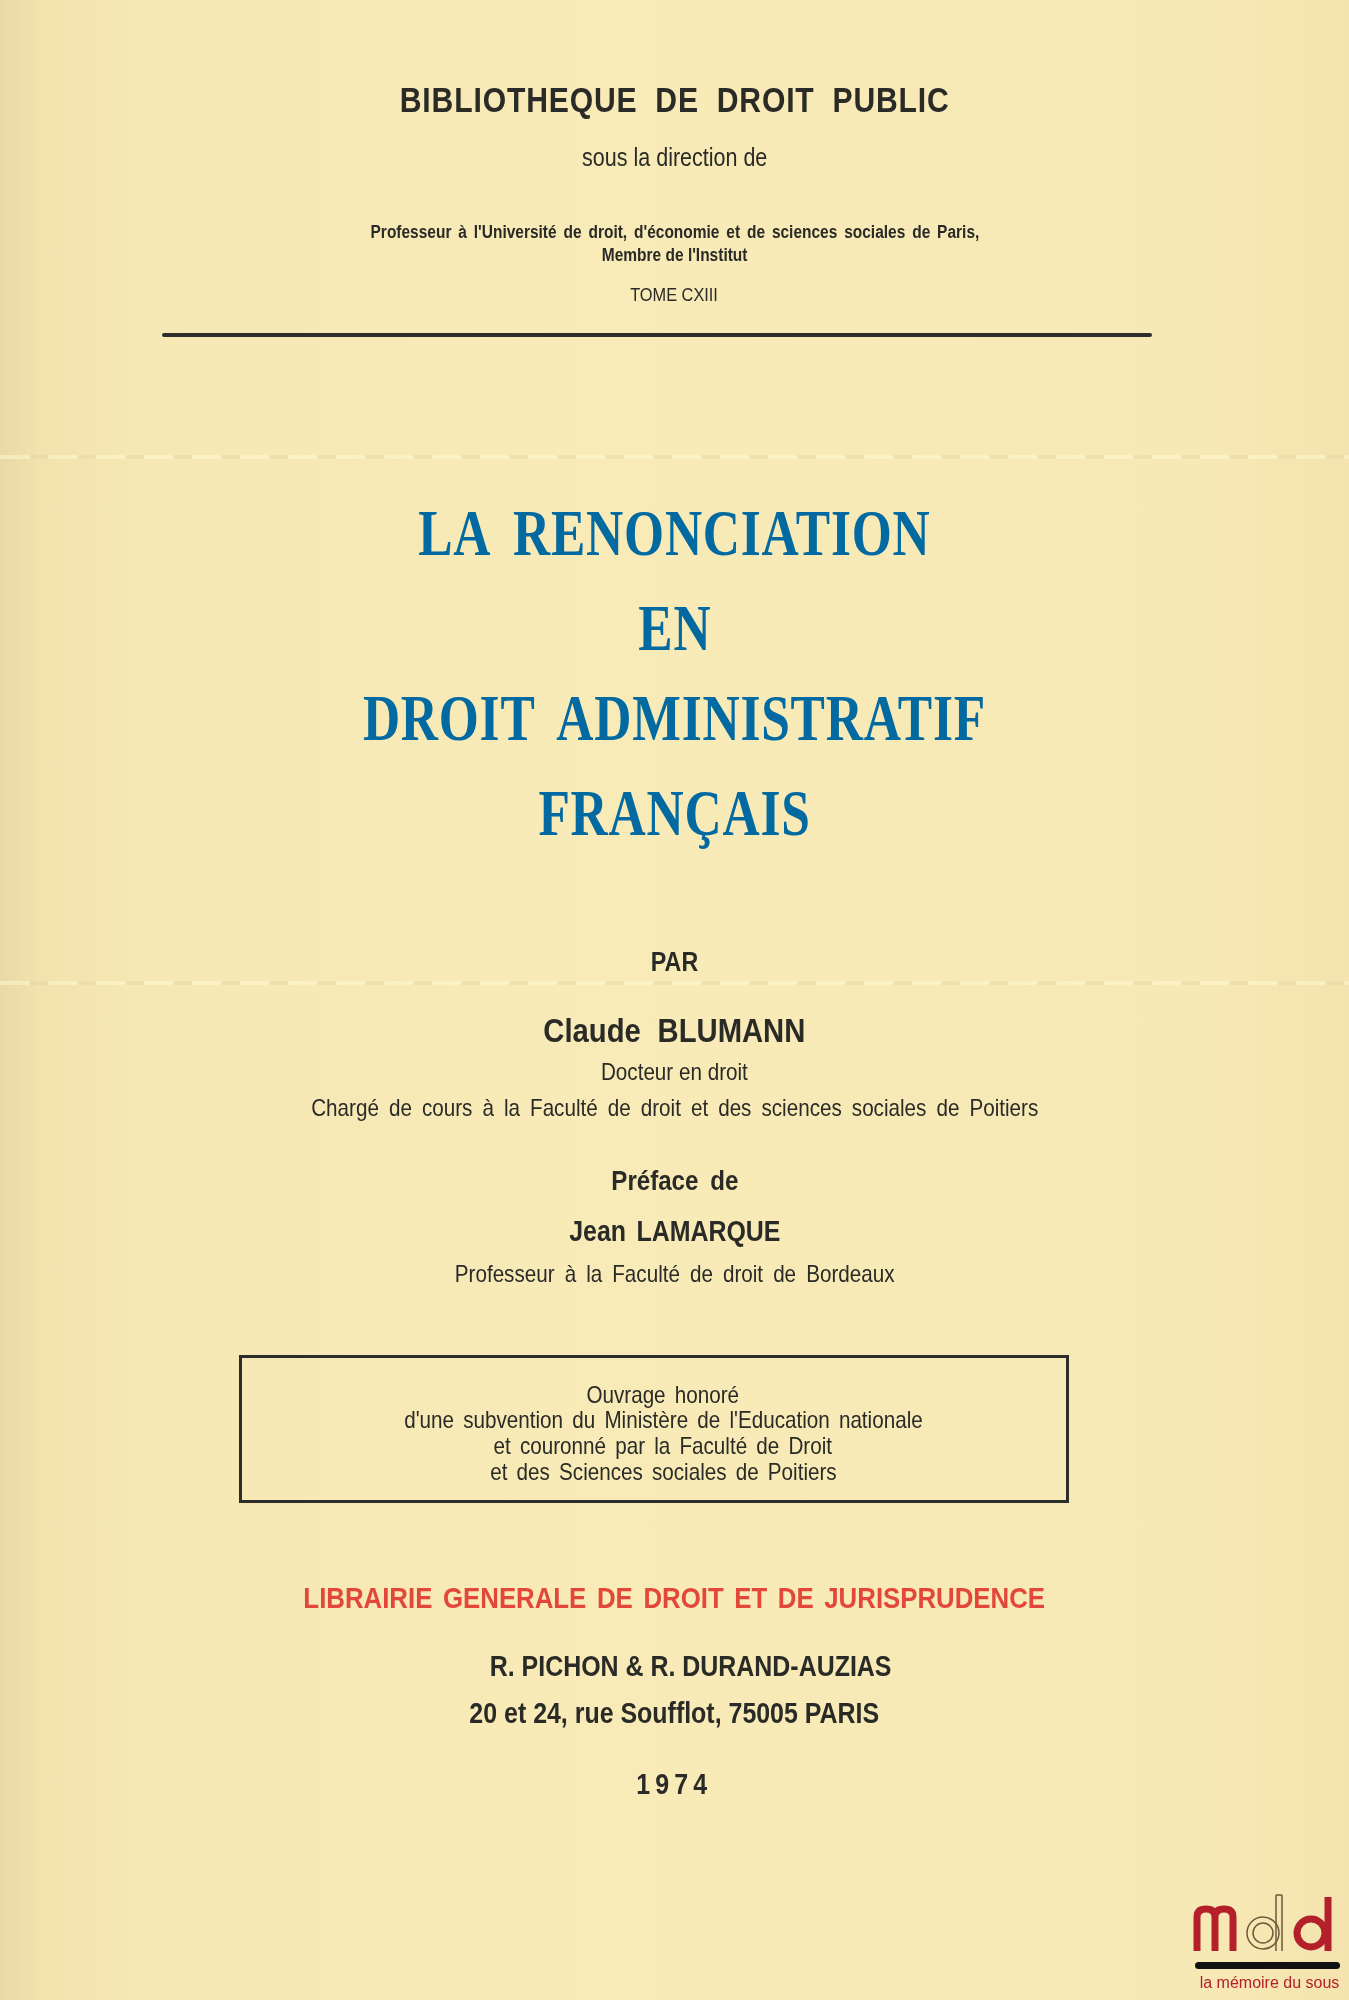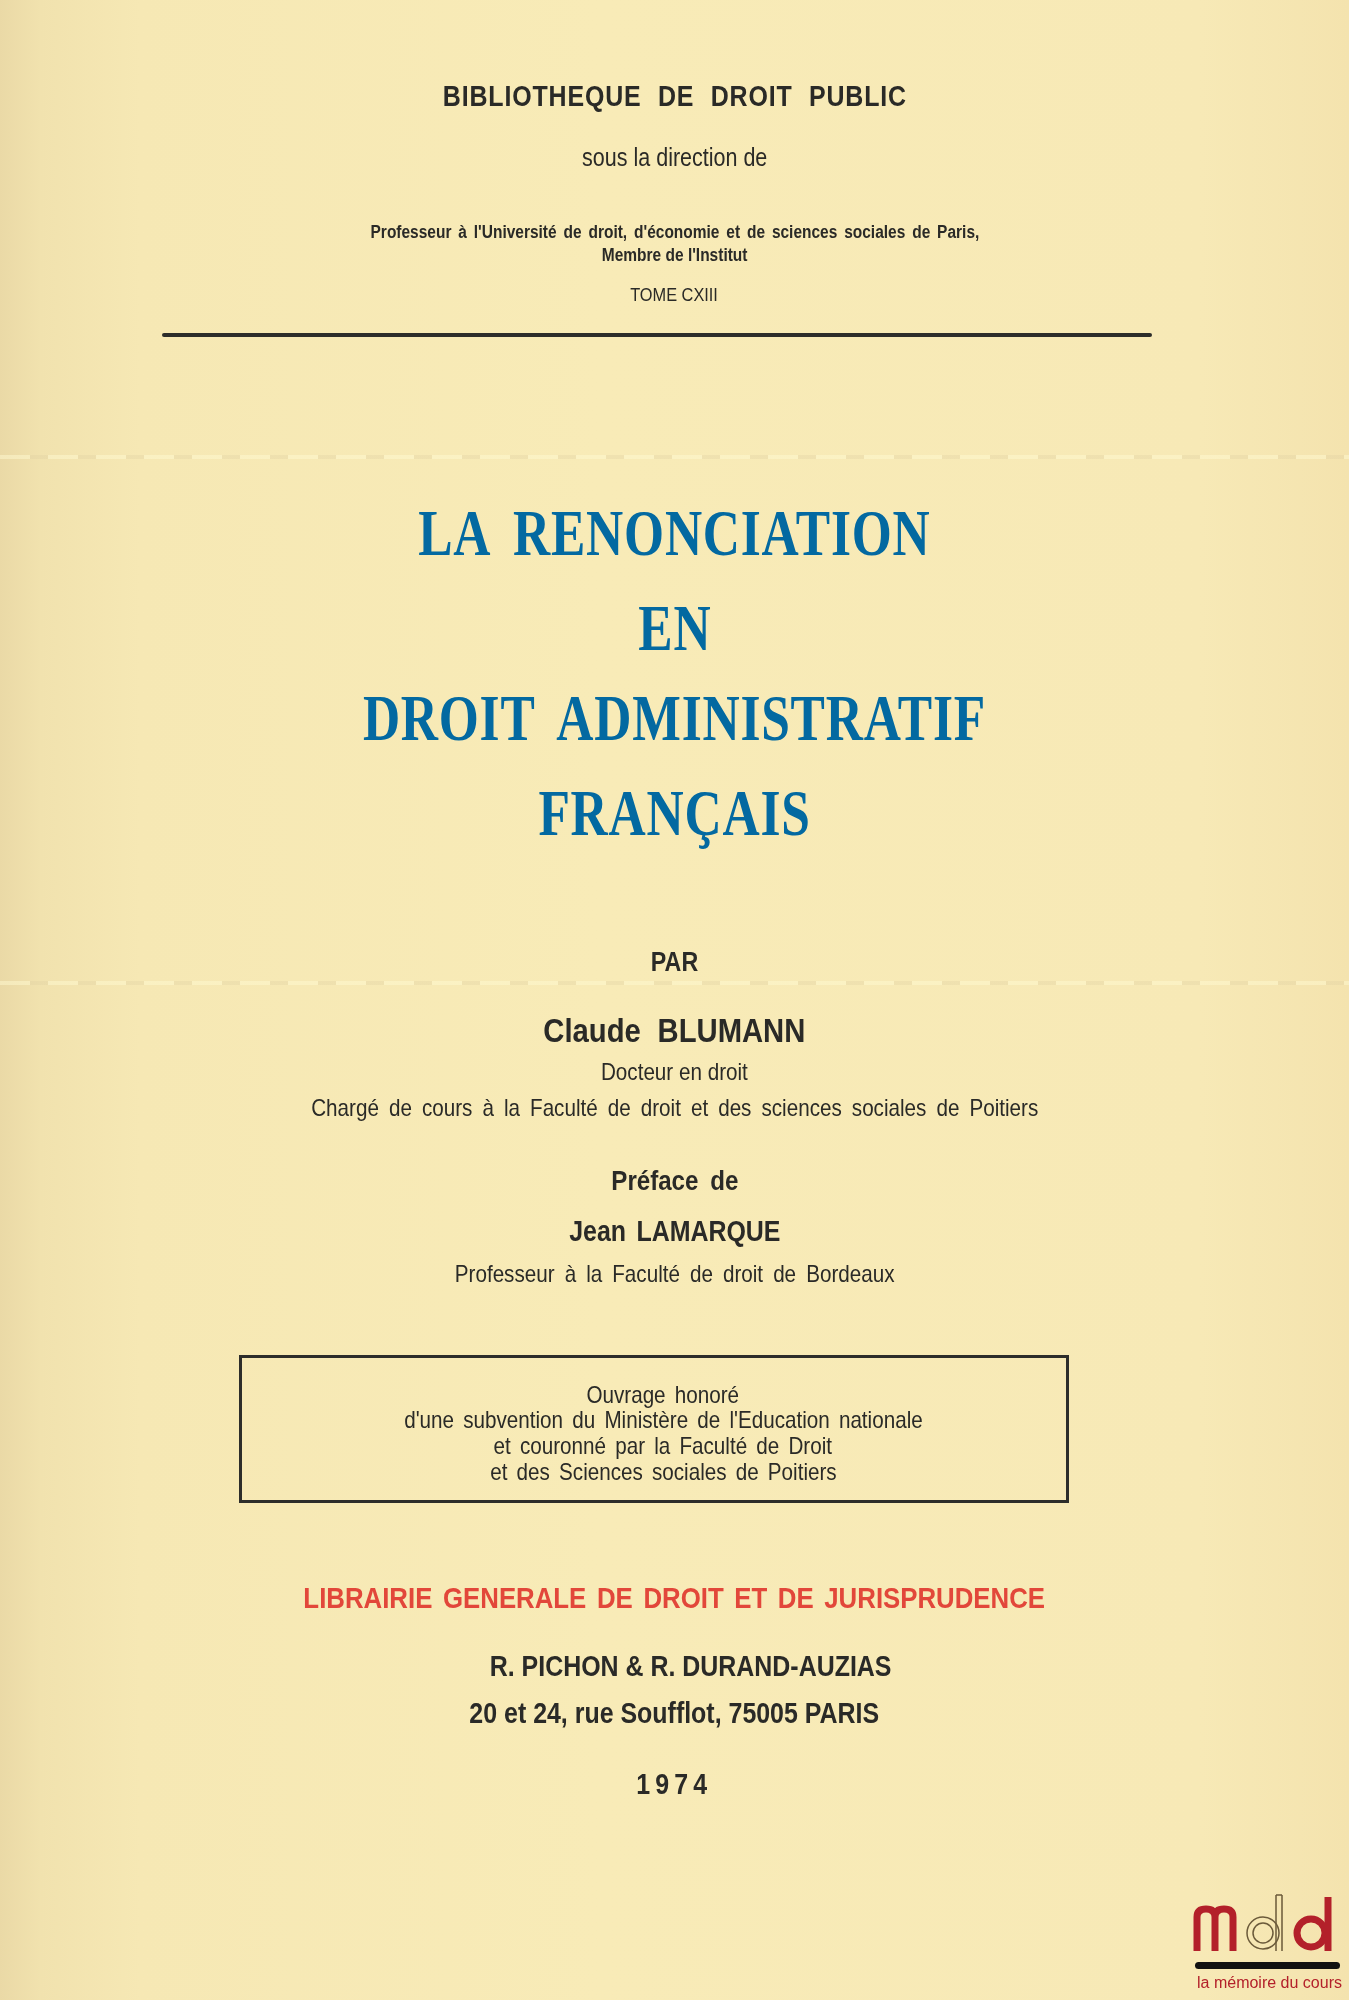--- a/index.html
+++ b/index.html
@@ -36,21 +36,21 @@
       text-align: center;
       white-space: nowrap;
     }
     .narrow {
       transform: scaleX(0.86);
       transform-origin: center;
       display: inline-block;
     }
     .series-title {
       top: 80px;
-      font-size: 29px;
+      font-size: 35px;
       font-weight: bold;
       letter-spacing: 1px;
       word-spacing: 10px;
     }
     .direction {
       top: 143px;
       font-size: 25px;
     }
     .director {
       top: 176px;
@@ -306,16 +306,16 @@
       <path d="M4 58 V24 Q4 16 13 16 Q22 16 22 24 V58 M22 24 Q22 16 31 16 Q40 16 40 24 V58" fill="none" stroke="#b3202a" stroke-width="7" stroke-linecap="butt"></path>
 
       <circle cx="70" cy="40" r="16" fill="none" stroke="#6b5a3a" stroke-width="1.5"></circle>
       <circle cx="70" cy="40" r="10" fill="none" stroke="#6b5a3a" stroke-width="1.5"></circle>
       <path d="M83 2 V58 M89 2 V58 M83 2 H89" fill="none" stroke="#6b5a3a" stroke-width="1.5"></path>
 
       <circle cx="118" cy="40" r="14" fill="none" stroke="#b3202a" stroke-width="7"></circle>
       <path d="M135 4 V58" fill="none" stroke="#b3202a" stroke-width="7"></path>
     </svg>
     <div class="logo-bar"></div>
-    <div class="logo-tag">la mémoire du cours</div>
+    <div class="logo-tag">la mémoire du sous</div>
   </div>
 
 </div>
 
 </body></html>

